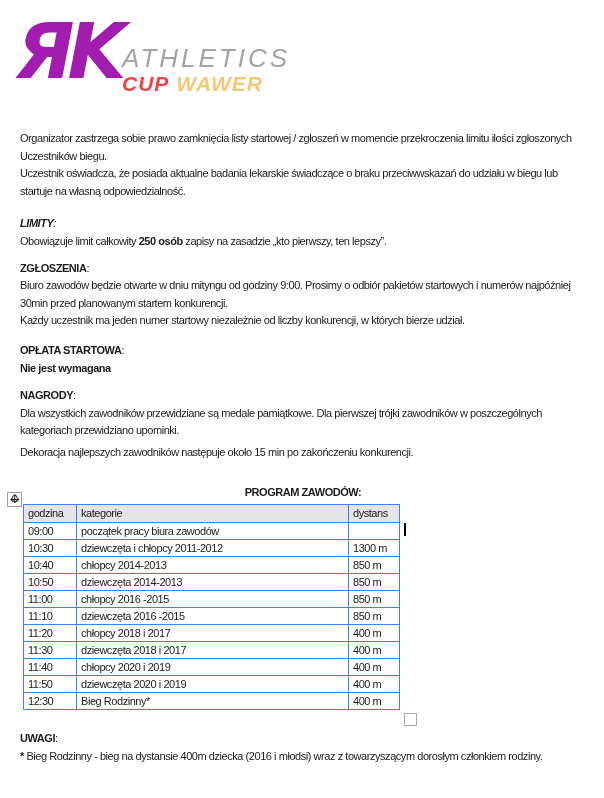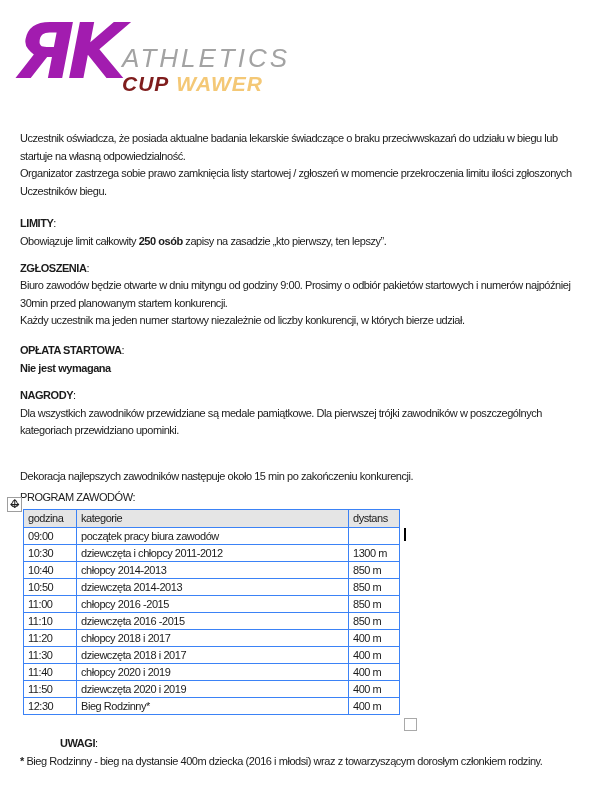--- a/index.html
+++ b/index.html
@@ -12,34 +12,34 @@
   
   .logo{position:relative; height:94px; margin:-2px 0 14px -4px;}
   .logo-rk{
     position:absolute; left:0; top:-8px;
     font-family:"DejaVu Sans",sans-serif; font-style:italic; font-weight:bold;
     font-size:76px; line-height:1; color:#a21caf; letter-spacing:-7px;
   }
   .logo-brand{position:absolute; left:106px; top:22px; letter-spacing:0;font-style:italic;}
   .logo-athletics{font-size:26px; line-height:28px; color:#a3a3a3; letter-spacing:3px; white-space:nowrap;}
   .logo-cupline{font-size:21px; line-height:23px; font-weight:bold; letter-spacing:1px; white-space:nowrap;}
-  .logo-cup{color:#7f1d1d;}
+  .logo-cup{color:#ef4444;}
   .logo-wawer{color:#f4c876; margin-left:7px;}
   
   p{margin:0;}
   .hw{font-weight:bold;}
   .hc{font-weight:normal;}
   .b{font-weight:bold;}
-  .sec-limity{margin-top:15px;}
+  .sec-limity{margin-top:15px;font-style:italic;}
   .sec-zgloszenia{margin-top:9px;}
   .sec-oplata{margin-top:12px;}
   .sec-nagrody{margin-top:10px;}
-  .dekoracja{margin-top:28px;}
-  .sec-program{margin-top:3px; font-weight:normal;}
-  .sec-uwagi{margin-top:20px;margin-left:40px;}
+  .dekoracja{margin-top:4px;}
+  .sec-program{margin-top:22px; font-weight:bold;text-align:center;}
+  .sec-uwagi{margin-top:20px;}
   a.doclink{color:#0563c1; text-decoration:underline; cursor:pointer;}
   
   .tblwrap{position:relative; width:376px; margin:3px 0 0 3px;}
   table.program{border-collapse:collapse; width:376px; table-layout:fixed;}
   table.program col.c-time{width:53px;}
   table.program col.c-cat{width:272px;}
   table.program col.c-dist{width:51px;}
   table.program th, table.program td{
     border:1px solid #3b82f6; padding:0 4px; height:16px; line-height:15px;
     font-size:11px; overflow:hidden; white-space:nowrap; text-align:left;
@@ -64,22 +64,22 @@
   <div class="logo">
     <div class="logo-rk">ЯK</div>
     <div class="logo-brand">
       <div class="logo-athletics">ATHLETICS</div>
       <div class="logo-cupline">
         <span class="logo-cup">CUP</span><span class="logo-wawer">WAWER</span>
       </div>
     </div>
   </div>
 
+  <p>Organizator zastrzega sobie prawo zamknięcia listy startowej / zgłoszeń w momencie przekroczenia limitu ilości zgłoszonych Uczestników biegu.</p>
   <p>Uczestnik oświadcza, że posiada aktualne badania lekarskie świadczące o braku przeciwwskazań do udziału w biegu lub startuje na własną odpowiedzialność.</p>
-  <p>Organizator zastrzega sobie prawo zamknięcia listy startowej / zgłoszeń w momencie przekroczenia limitu ilości zgłoszonych Uczestników biegu.</p>
 
   <p class="sec-limity"><span class="hw">LIMITY</span><span class="hc">:</span></p>
   <p><span>Obowiązuje limit całkowity </span><span class="b">250 osób</span><span>  zapisy na zasadzie „kto pierwszy, ten lepszy”.</span></p>
 
   <p class="sec-zgloszenia"><span class="hw">ZGŁOSZENIA</span><span class="hc">:</span></p>
   <p>Biuro zawodów będzie otwarte w dniu mityngu od godziny 9:00. Prosimy o odbiór pakietów startowych i numerów najpóźniej 30min przed planowanym startem konkurencji.</p>
   <p>Każdy uczestnik ma jeden numer startowy niezależnie od liczby konkurencji, w których bierze udział.</p>
 
   <p class="sec-oplata"><span class="hw">OPŁATA STARTOWA</span><span class="hc">:</span></p>
   <p class="b">Nie jest wymagana</p>

